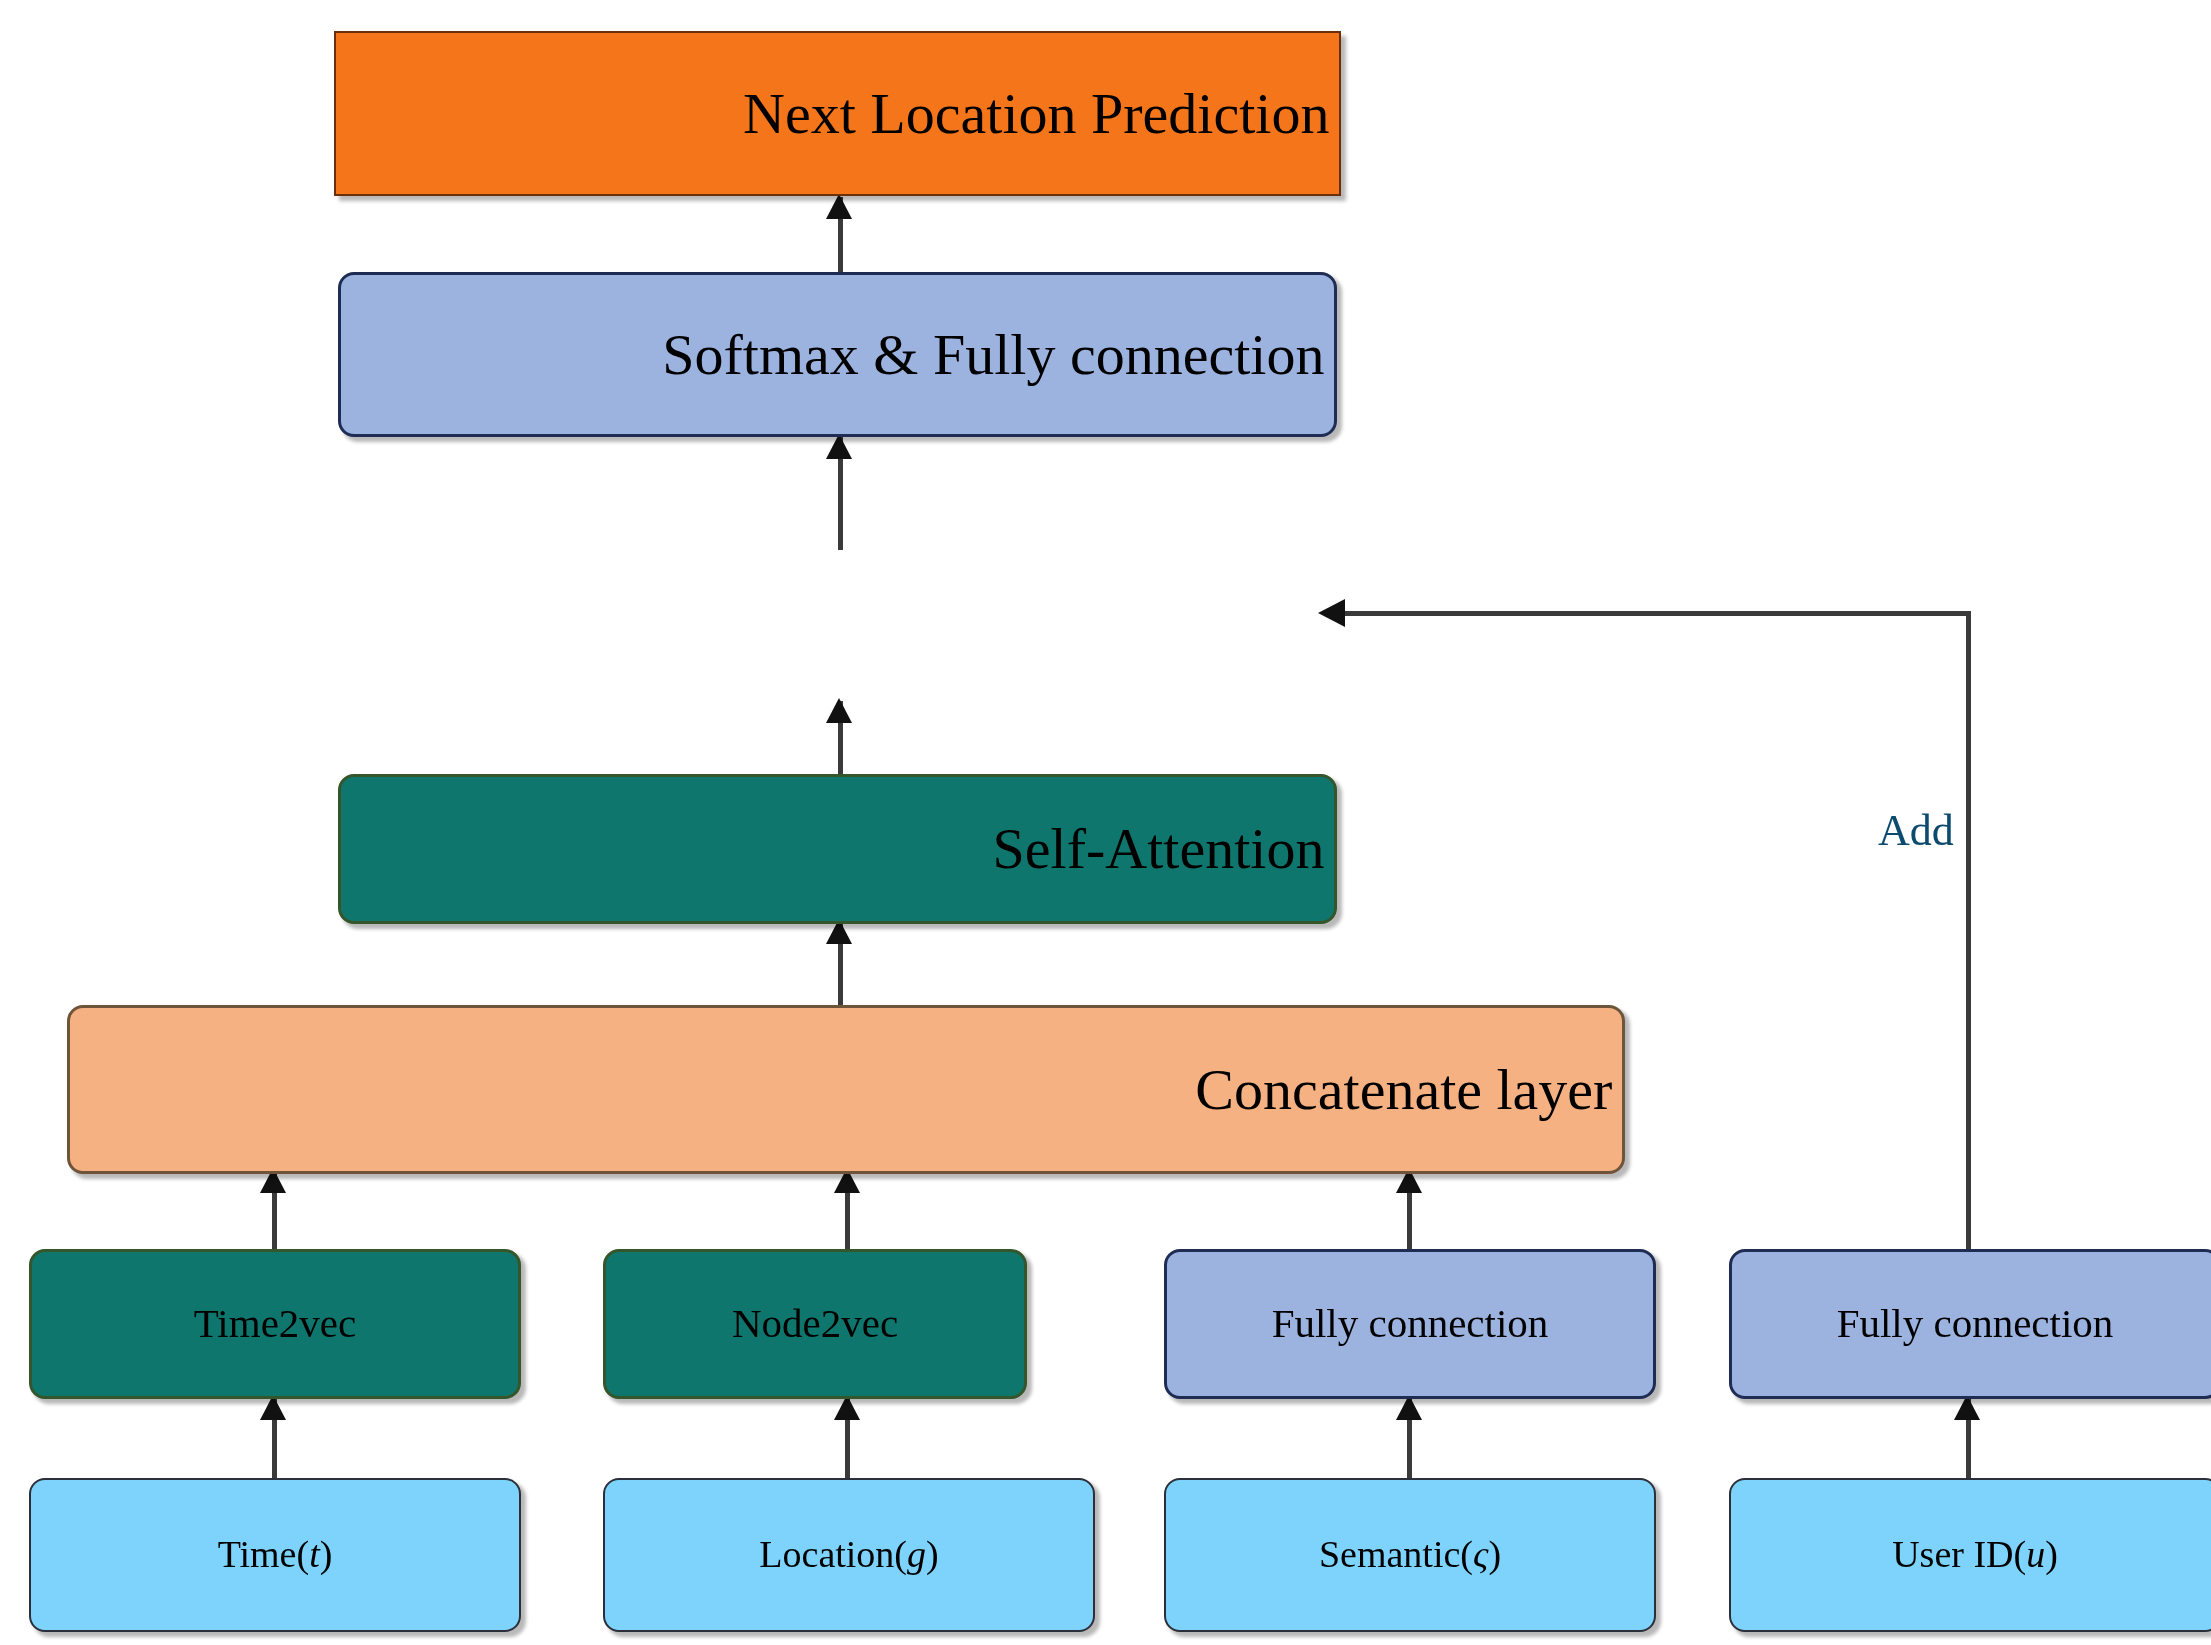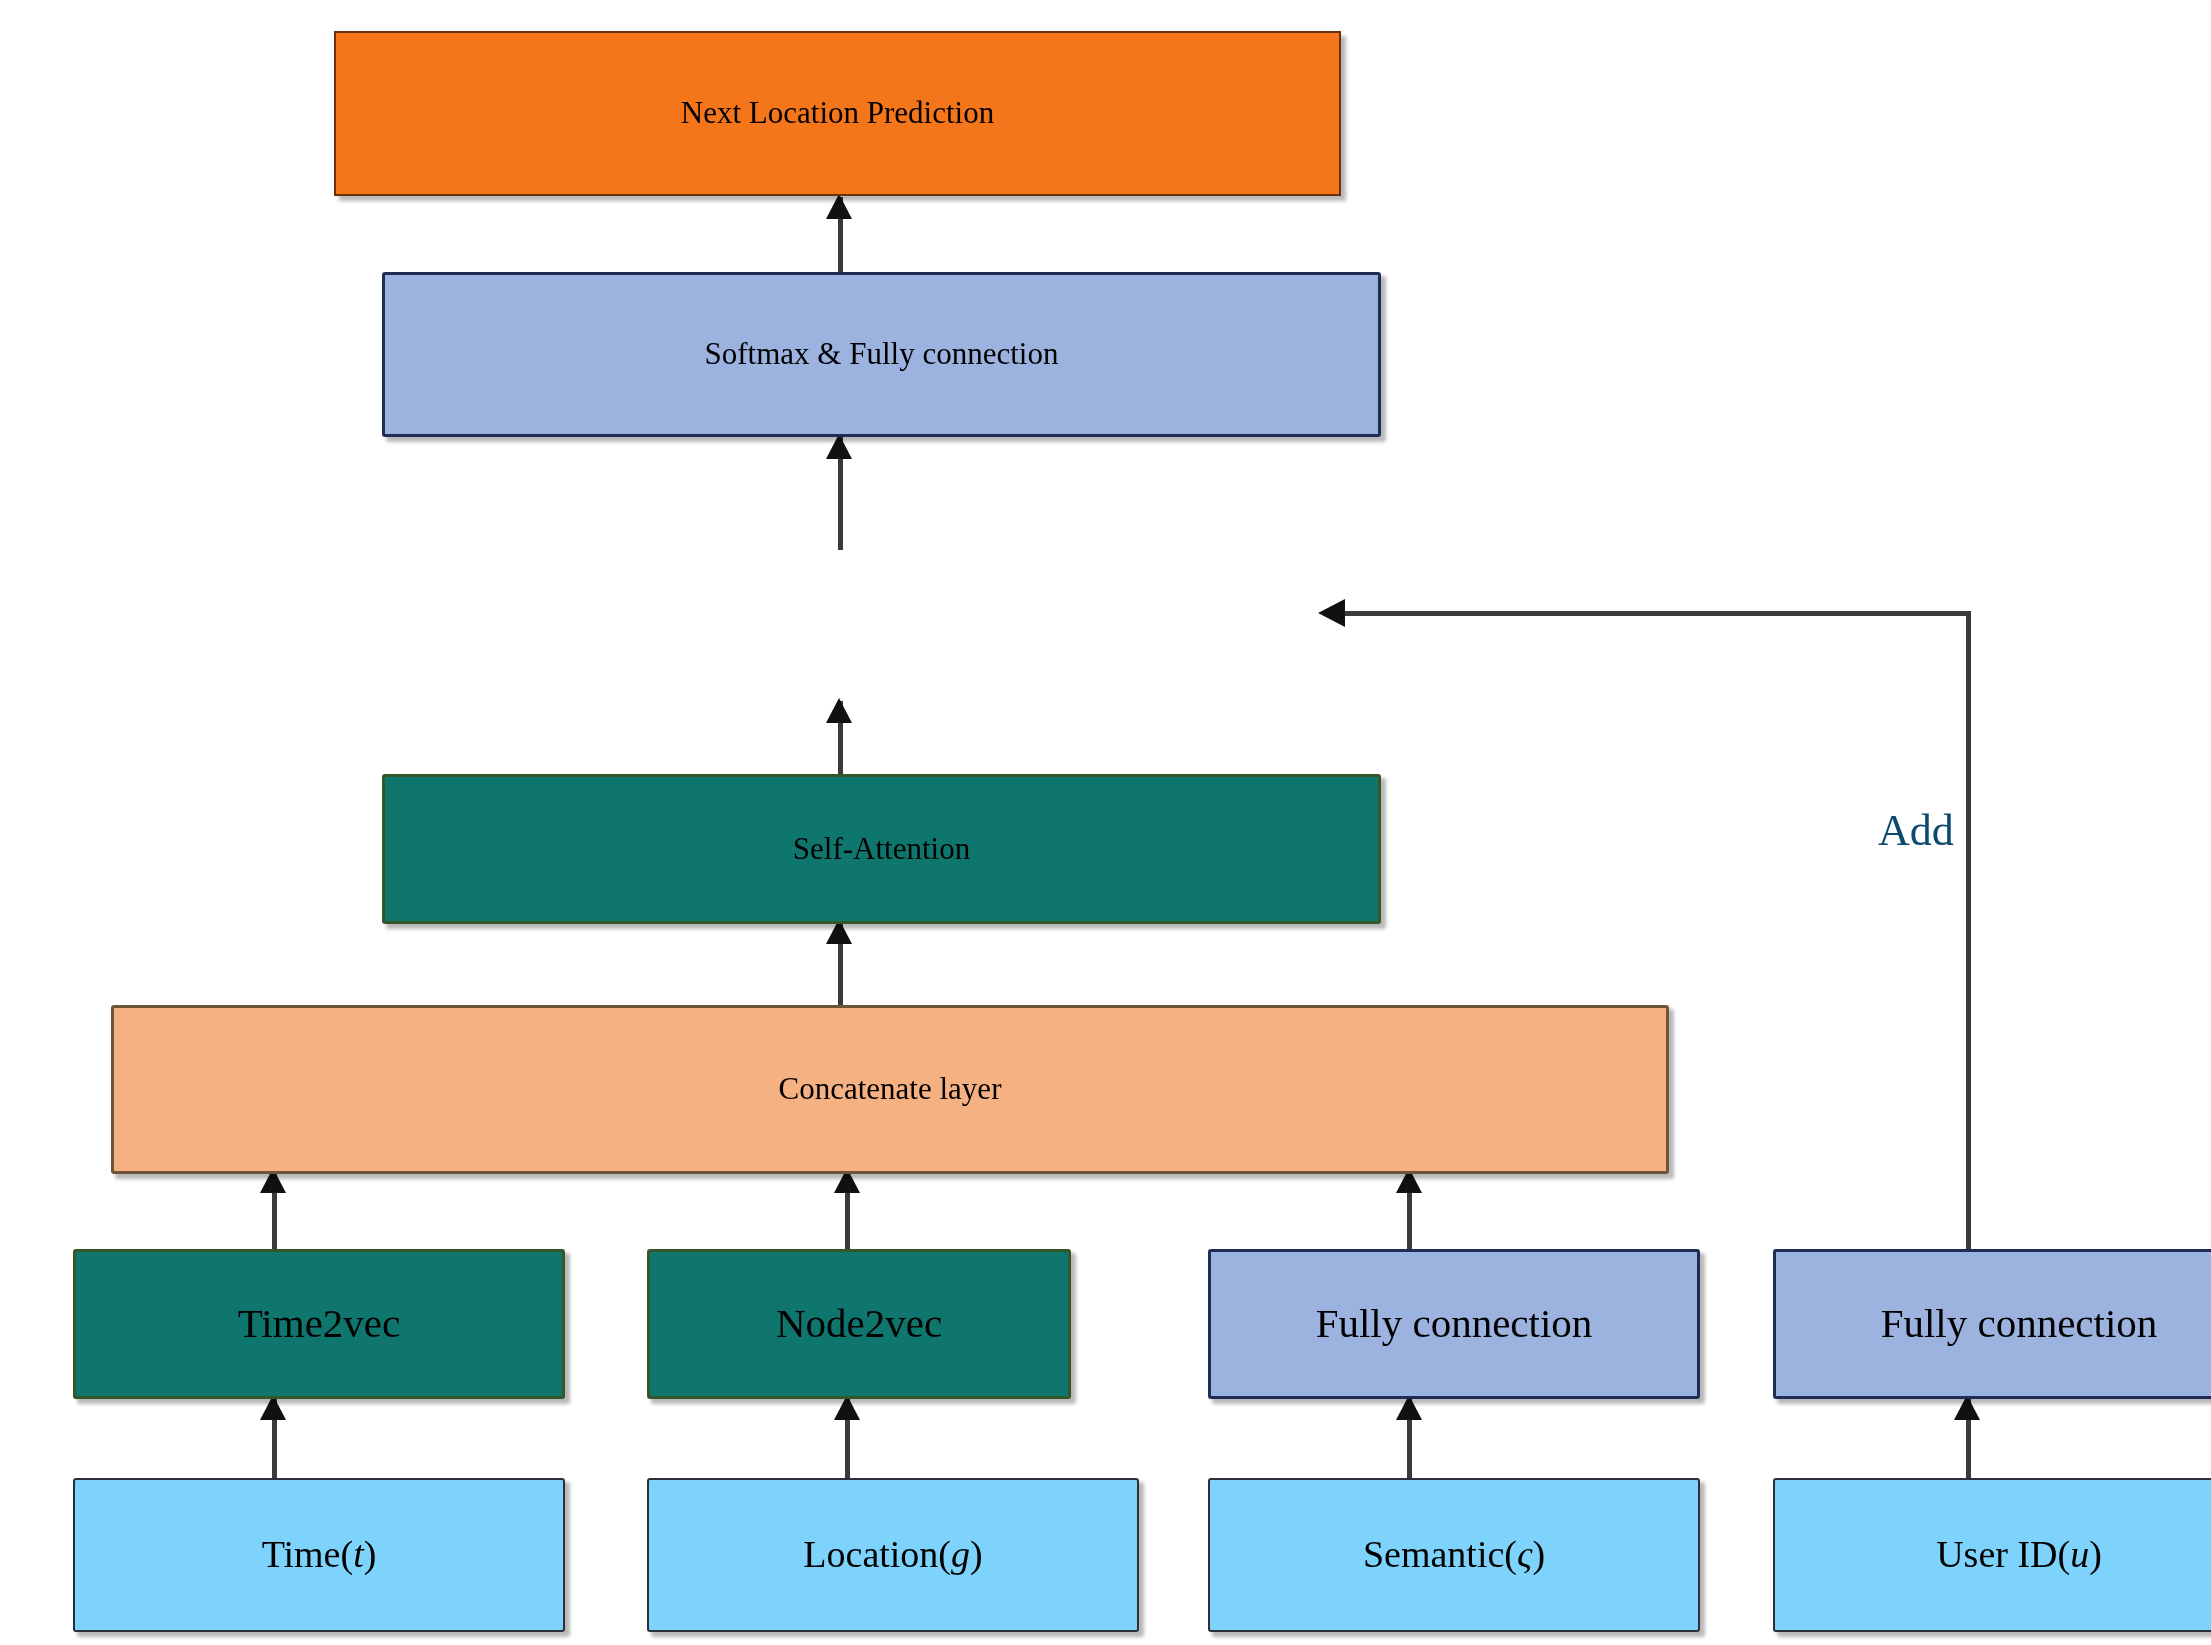--- a/index.html
+++ b/index.html
@@ -13,31 +13,31 @@
   .node{
     position:absolute;
     box-sizing:border-box;
     display:flex;align-items:center;justify-content:center;
     text-align:center;
     color:#000000;
     line-height:1.1;
     z-index:3;
   }
   .node .lbl{ display:block; padding:0 9.6px; }
-  .rounded{ border-radius:3px;margin-left:44px; }
+  .rounded{ border-radius:16px; }
   .sharp{ border-radius:0; }
   .shadow{ box-shadow:4.8px 4.8px 3.8px rgba(0,0,0,0.28); }
 
   .n-orange{ background:#F5751A; border:2.9px solid #6B2F0C; }
   .n-blue  { background:#9CB3E0; border:3.8px solid #1F2D54; }
   .n-green { background:#0f766e; border:3.8px solid #35552A; }
   .n-peach { background:#F6B183; border:3.8px solid #6E5438; }
   .n-lightblue{ background:#7dd3fc; border:2.9px solid #2B2F3A; }
 
-  .fs-big{ font-size:31px; }
+  .fs-big{ font-size:58px;justify-content:flex-end; }
   .fs-mid{ font-size:41px; }
   .fs-small{ font-size:38px; }
 
   .conn{ position:absolute; z-index:1; }
   .vline{ background:#3A3A3A; width:4.8px; }
   .hline{ background:#3A3A3A; height:4.8px; }
 
   .arrow-up{
     position:absolute;
     width:0;height:0;

